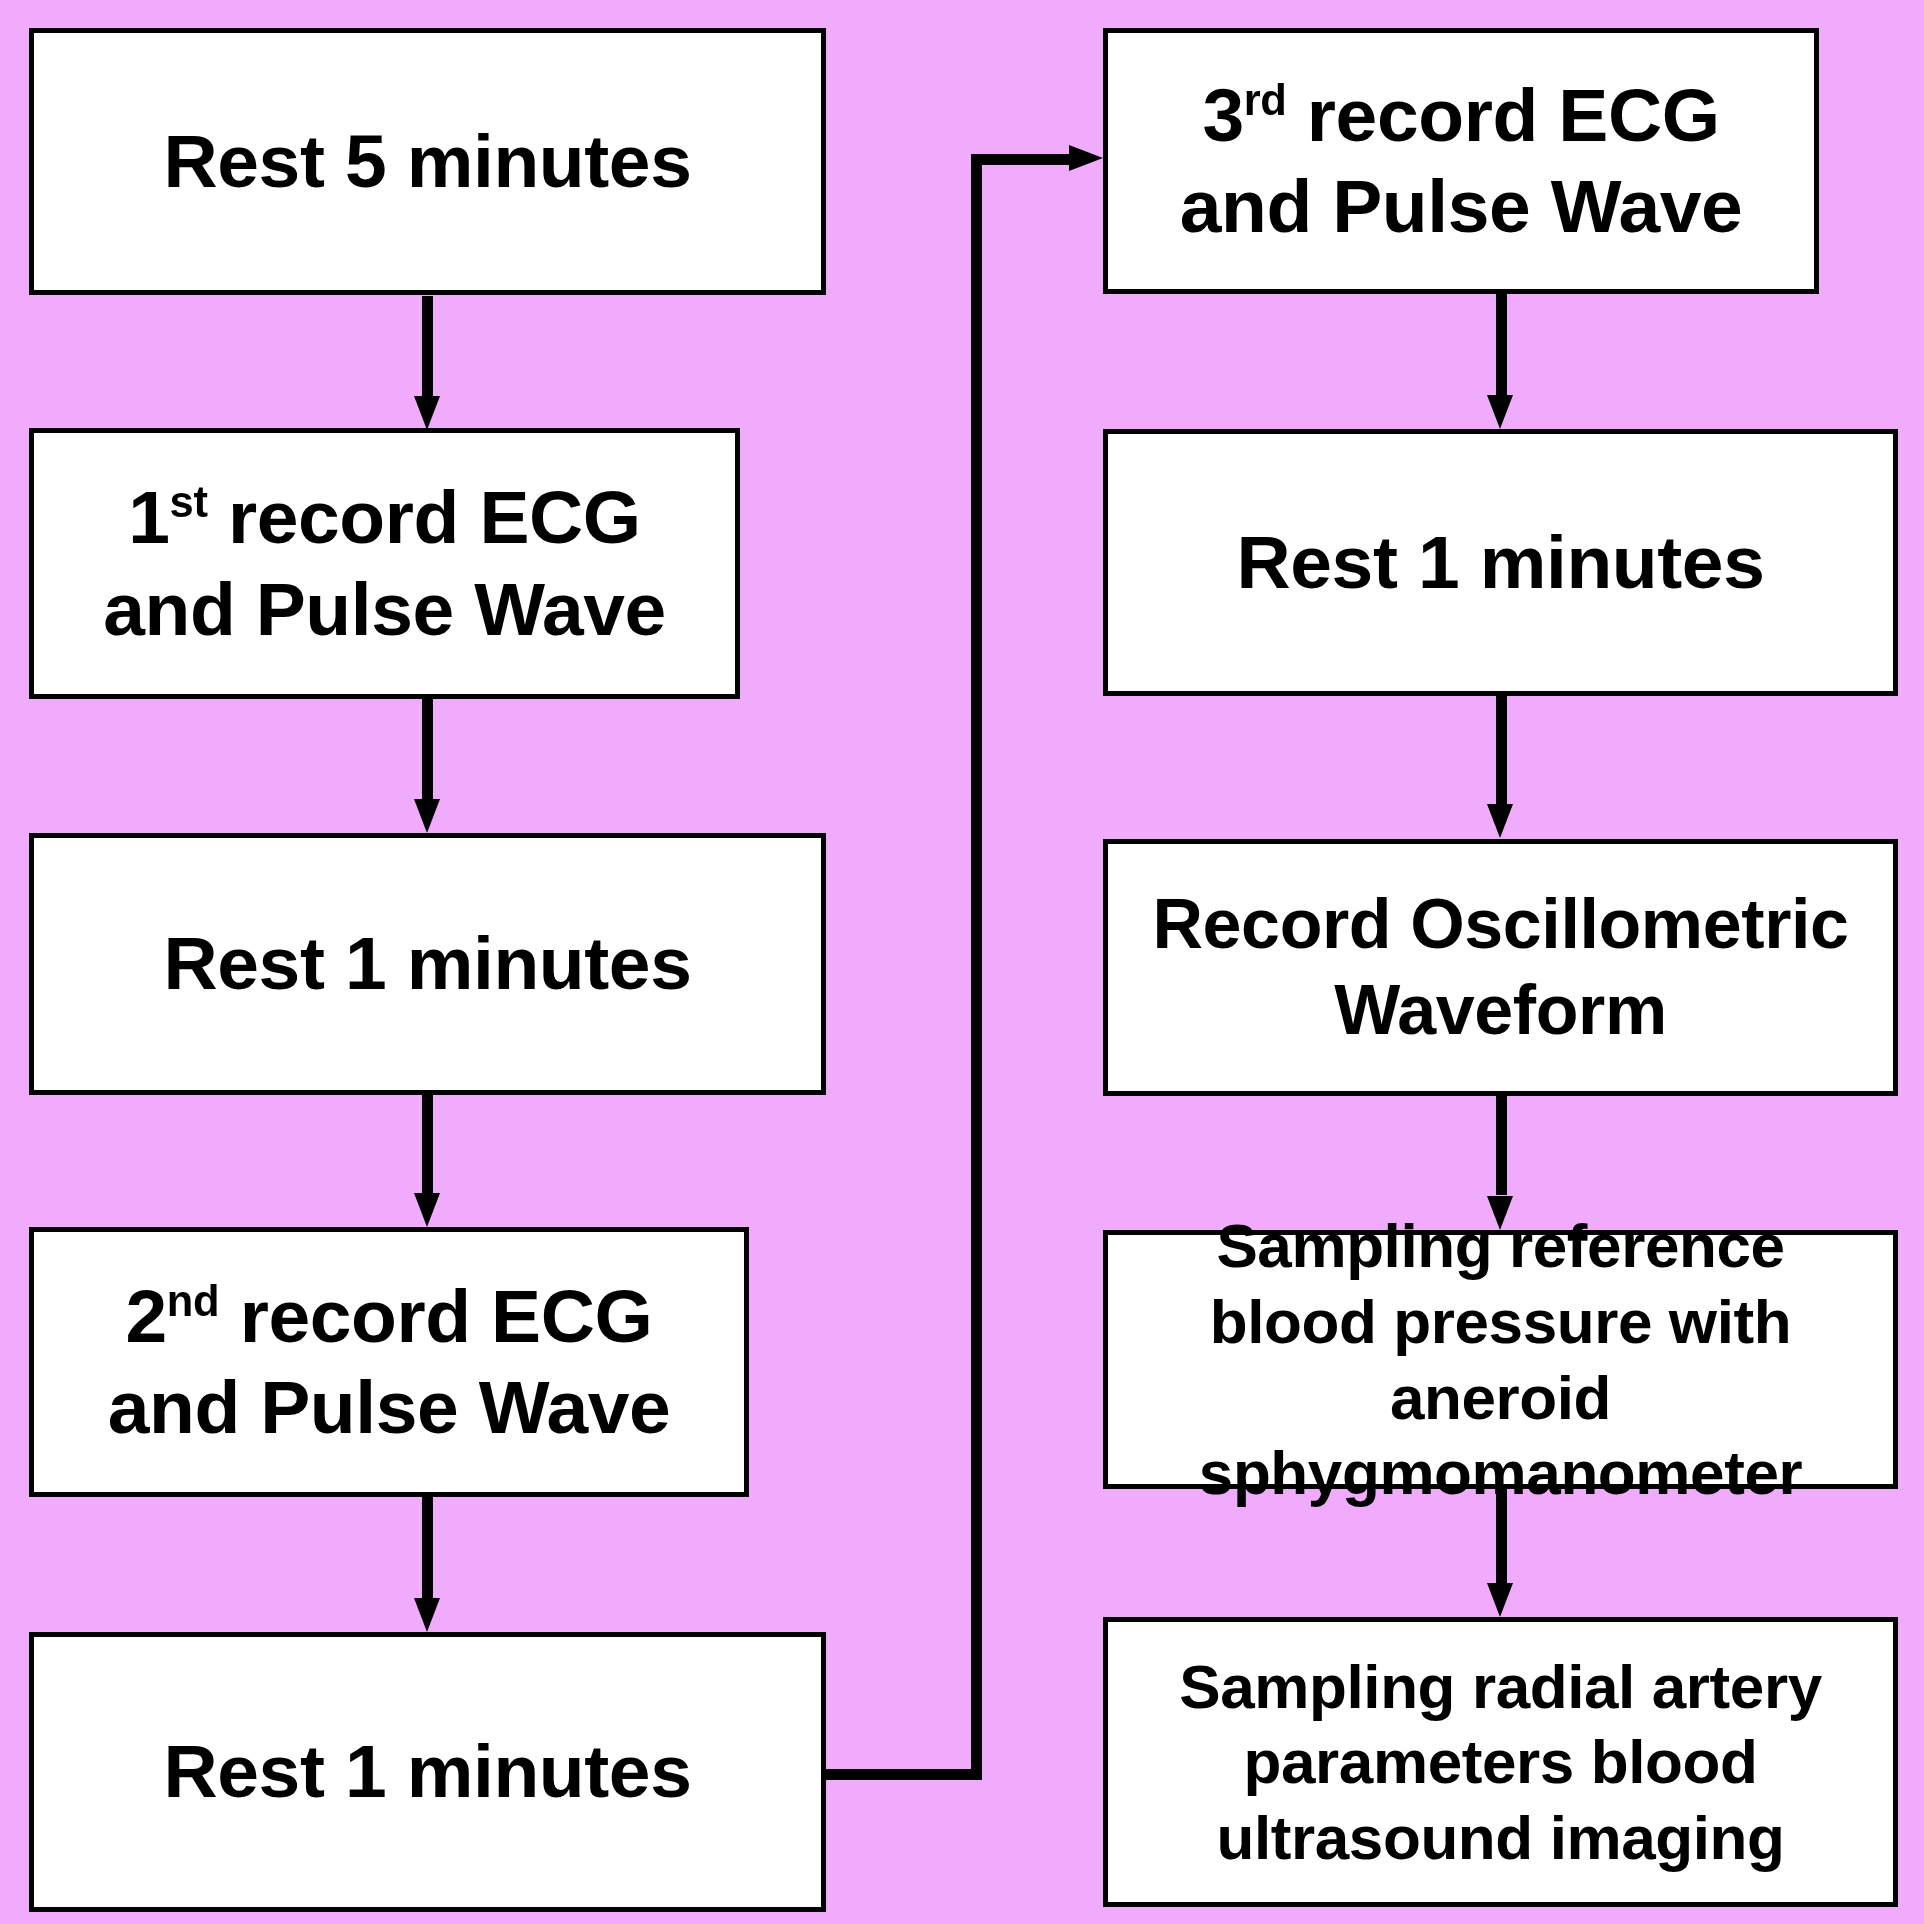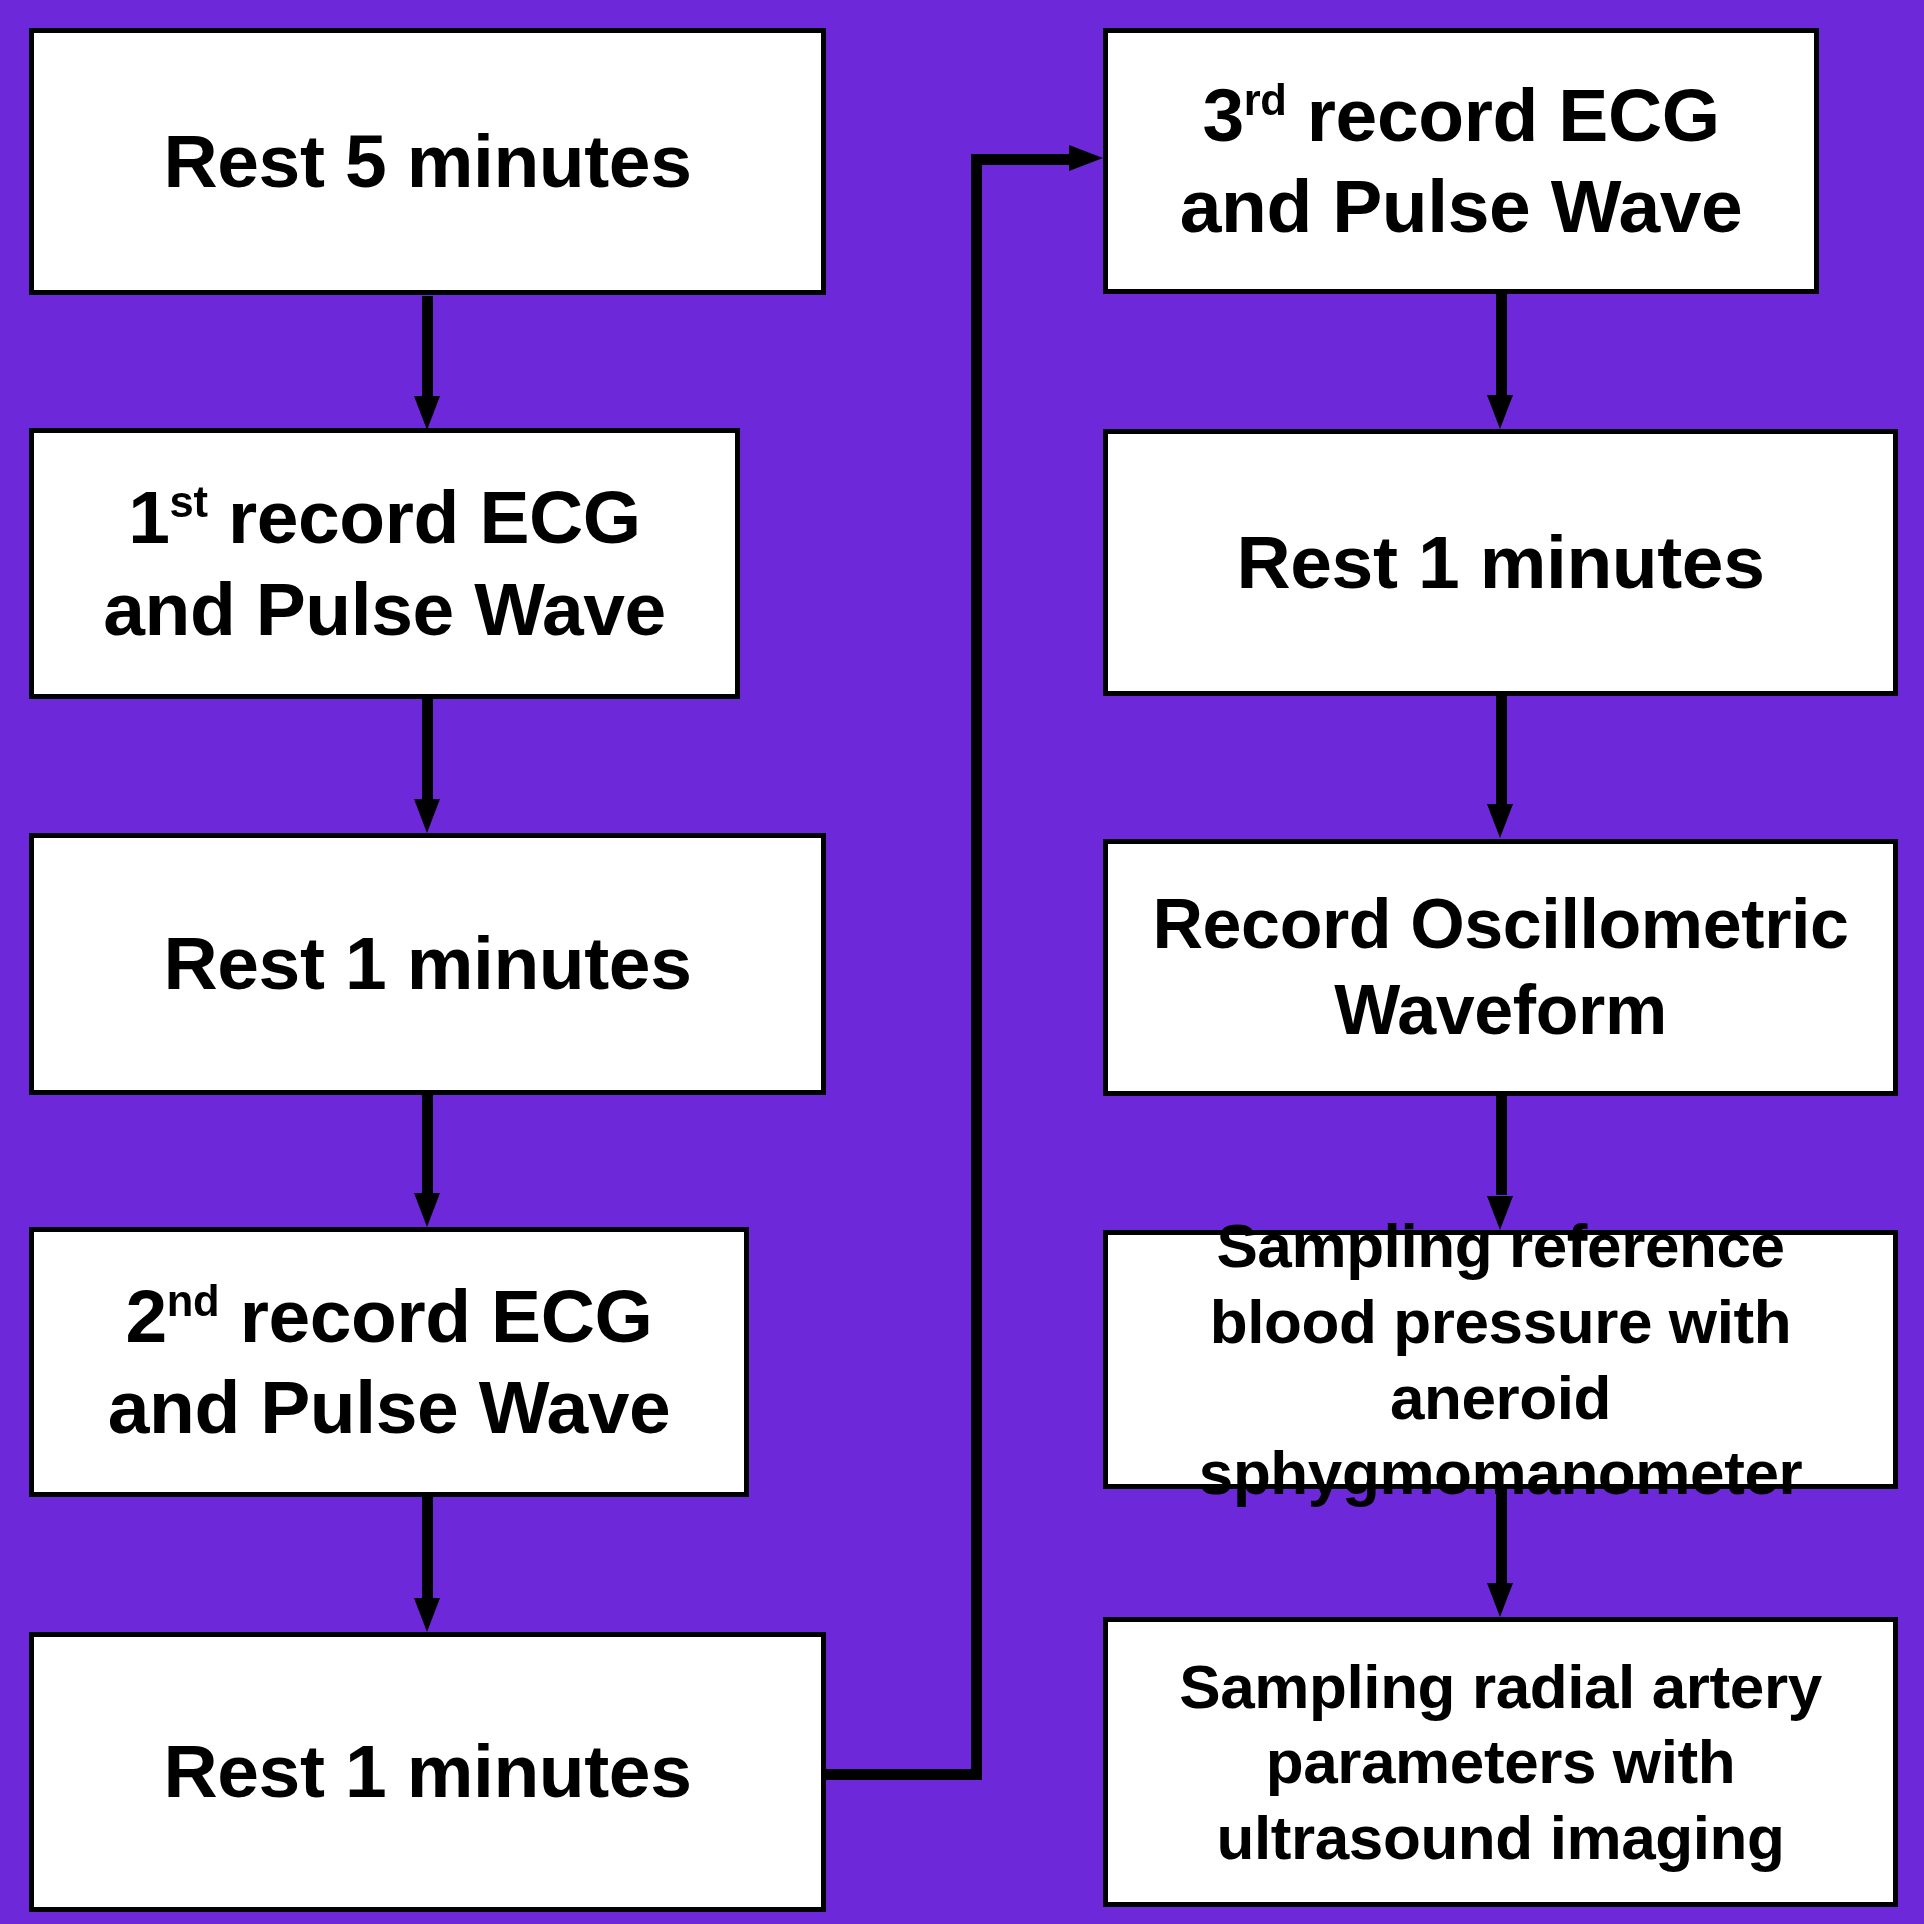--- a/index.html
+++ b/index.html
@@ -4,21 +4,21 @@
 <style>
   html, body {
     margin: 0;
     padding: 0;
     background: #ffffff;
   }
   #canvas {
     position: relative;
     width: 1925px;
     height: 1925px;
-    background: #6d28d9;
+    background: #f0abfc;
     font-family: "Liberation Sans", sans-serif;
     overflow: hidden;
   }
   .node {
     position: absolute;
     box-sizing: border-box;
     border: 5.7px solid #000000;
     background: #ffffff;
     display: flex;
     align-items: center;
@@ -99,21 +99,21 @@
 
   <div class="node fs-mid" style="left:1103px; top:839px; width:795px; height:257px;">
     <span class="txt">Record Oscillometric Waveform</span>
   </div>
 
   <div class="node fs-small" style="left:1103px; top:1230px; width:795px; height:259px;">
     <span class="txt">Sampling reference blood pressure with aneroid sphygmomanometer</span>
   </div>
 
   <div class="node fs-small" style="left:1103px; top:1617px; width:795px; height:290px;">
-    <span class="txt">Sampling radial artery parameters with ultrasound imaging</span>
+    <span class="txt">Sampling radial artery parameters blood ultrasound imaging</span>
   </div>
 
   <div class="conn v-line" style="left:422px; top:296px; height:104px;"></div>
   <div class="arrow-down" style="left:414px; top:396px;"></div>
 
   <div class="conn v-line" style="left:422px; top:698px; height:104px;"></div>
   <div class="arrow-down" style="left:414px; top:799px;"></div>
 
   <div class="conn v-line" style="left:422px; top:1095px; height:100px;"></div>
   <div class="arrow-down" style="left:414px; top:1193px;"></div>

